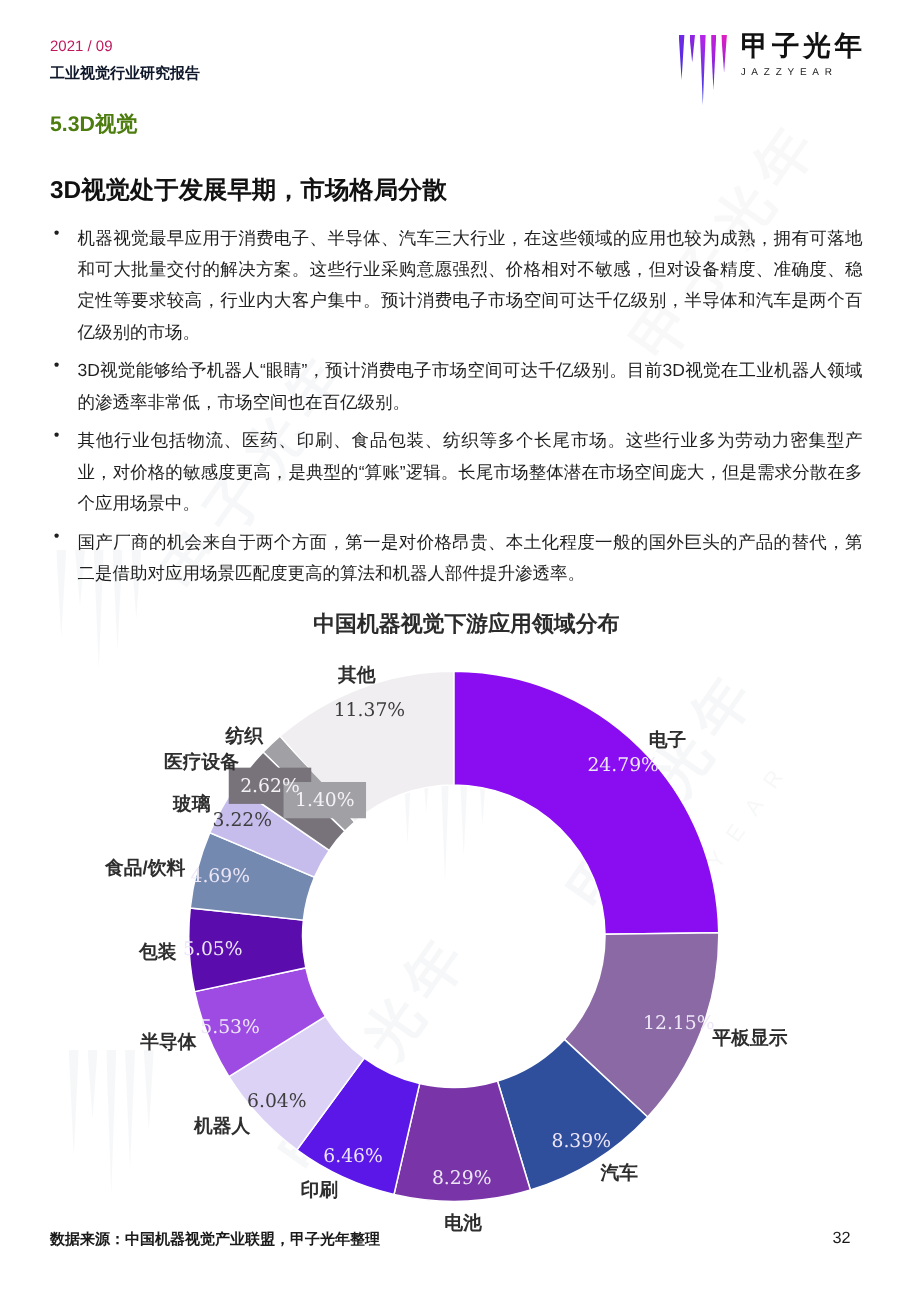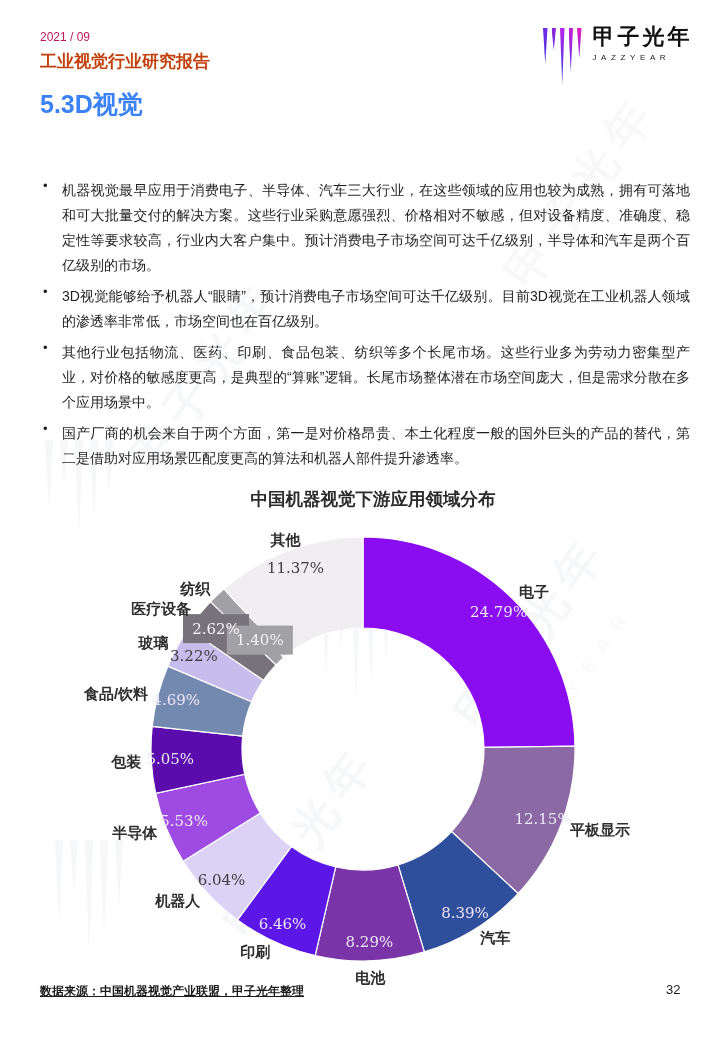--- a/index.html
+++ b/index.html
@@ -10,48 +10,48 @@
   .layer{position:relative;z-index:1;}
   
   .wm{position:absolute;z-index:0;pointer-events:none;opacity:.05;}
   .wm-text{font-weight:700;color:#6B7280;transform:rotate(-55deg);transform-origin:center;
            font-size:46px;letter-spacing:10px;white-space:nowrap;}
   .wm-sub{font-size:18px;letter-spacing:14px;color:#6B7280;transform:rotate(-55deg);white-space:nowrap;}
   .wm-bars{display:flex;gap:7px;align-items:flex-start;}
   .wm-bars i{display:block;width:8px;background:#6B7280;clip-path:polygon(0 0,100% 0,50% 100%);}
   
   .hdr-date{position:absolute;left:40px;top:30px;font-size:12px;color:#be185d;}
-  .hdr-report{position:absolute;left:40px;top:50px;font-size:17px;font-weight:700;color:#c2410c;}
+  .hdr-report{position:absolute;left:40px;top:50px;font-size:12px;font-weight:700;color:#0f172a;}
   .logo{position:absolute;left:543px;top:24px;display:flex;}
   .logo-bars{display:flex;gap:4px;align-items:flex-start;margin-top:4px;}
   .logo-bars i{display:block;width:4.5px;clip-path:polygon(0 0,100% 0,50% 100%);}
   .logo-b1{height:36px;background:linear-gradient(180deg,#7429E8,#3E2FD8);}
   .logo-b2{height:22px;background:linear-gradient(180deg,#9326E0,#5F2BD8);}
   .logo-b3{height:56px;background:linear-gradient(180deg,#B824E8,#2E3EE0);}
   .logo-b4{height:44px;background:linear-gradient(180deg,#C81FD8,#5A2BE0);}
   .logo-b5{height:30px;background:linear-gradient(180deg,#E01FC0,#8A24E0);}
   .logo-txt{margin-left:11px;}
   .logo-cn{font-family:"Liberation Serif","DejaVu Serif",serif;font-size:22px;font-weight:600;
            letter-spacing:3px;color:#111;line-height:26px;}
   .logo-en{font-size:8px;letter-spacing:4.6px;color:#222;margin-top:3px;}
   
-  .sec-title{position:absolute;left:40px;top:88px;font-size:25px;font-weight:700;color:#3b82f6;}
+  .sec-title{position:absolute;left:40px;top:88px;font-size:17px;font-weight:700;color:#4d7c0f;}
   .headline{position:absolute;left:40px;top:138px;font-size:19.5px;font-weight:700;color:#111;}
   .bullets{position:absolute;left:40px;top:178px;width:650px;}
   .bullet{position:relative;padding-left:22px;margin-bottom:6px;}
   .bullet .dot{position:absolute;left:3px;top:0;font-size:13px;color:#1f1f1f;}
   .bullet .btext{display:block;font-size:14px;line-height:25px;text-align:justify;color:#1f1f1f;}
   
   .chart-title{position:absolute;left:0;top:487px;width:746px;text-align:center;
                font-size:17.5px;font-weight:700;color:#2b2b2b;}
   .donut-svg{position:absolute;left:0;top:515px;overflow:visible;}
   .donut-svg text.cat{font-family:"Liberation Sans","DejaVu Sans",sans-serif;font-size:15px;font-weight:600;fill:#2e2e2e;}
   .donut-svg text.pct{font-family:"DejaVu Serif","Liberation Serif",serif;font-size:15px;}
   
-  .ftr-src{position:absolute;left:40px;top:983px;font-size:12px;font-weight:700;color:#1a1a1a;text-decoration:underline;}
+  .ftr-src{position:absolute;left:40px;top:983px;font-size:12px;font-weight:700;color:#1a1a1a;}
   .ftr-page{position:absolute;left:666px;top:982px;font-size:13px;color:#1a1a1a;}
 </style>
 </head>
 <body>
 
 <div class="page">
 
   <div class="wm" style="left:95px;top:345px">
     <div class="wm-text">甲子光年</div>
   </div>
@@ -105,20 +105,21 @@
         <i class="logo-b4"></i>
         <i class="logo-b5"></i>
     </div>
     <div class="logo-txt">
       <div class="logo-cn">甲子光年</div>
       <div class="logo-en">JAZZYEAR</div>
     </div>
   </div>
 
   <div class="sec-title layer">5.3D视觉</div>
+  <div class="headline layer">3D视觉处于发展早期，市场格局分散</div>
 
   <div class="bullets layer">
     <div class="bullet">
       <span class="dot">•</span>
       <span class="btext">机器视觉最早应用于消费电子、半导体、汽车三大行业，在这些领域的应用也较为成熟，拥有可落地和可大批量交付的解决方案。这些行业采购意愿强烈、价格相对不敏感，但对设备精度、准确度、稳定性等要求较高，行业内大客户集中。预计消费电子市场空间可达千亿级别，半导体和汽车是两个百亿级别的市场。</span>
     </div>
     <div class="bullet">
       <span class="dot">•</span>
       <span class="btext">3D视觉能够给予机器人“眼睛”，预计消费电子市场空间可达千亿级别。目前3D视觉在工业机器人领域的渗透率非常低，市场空间也在百亿级别。</span>
     </div>

